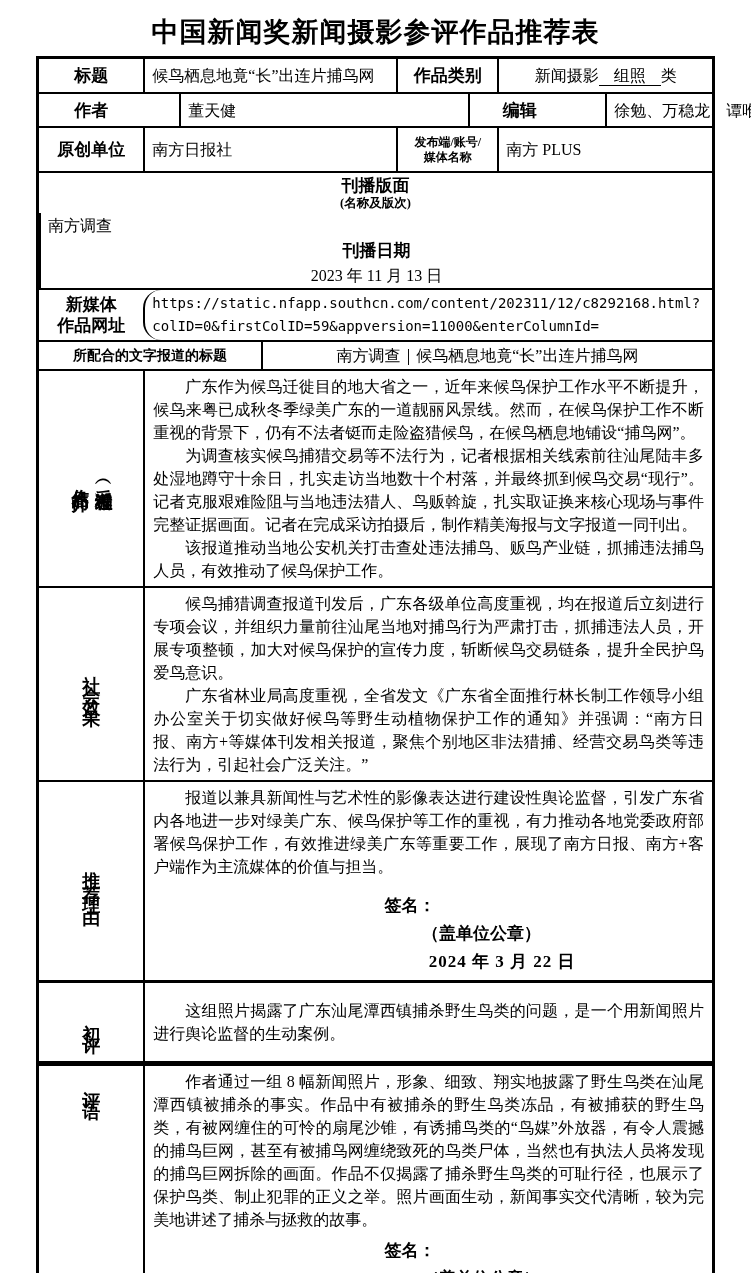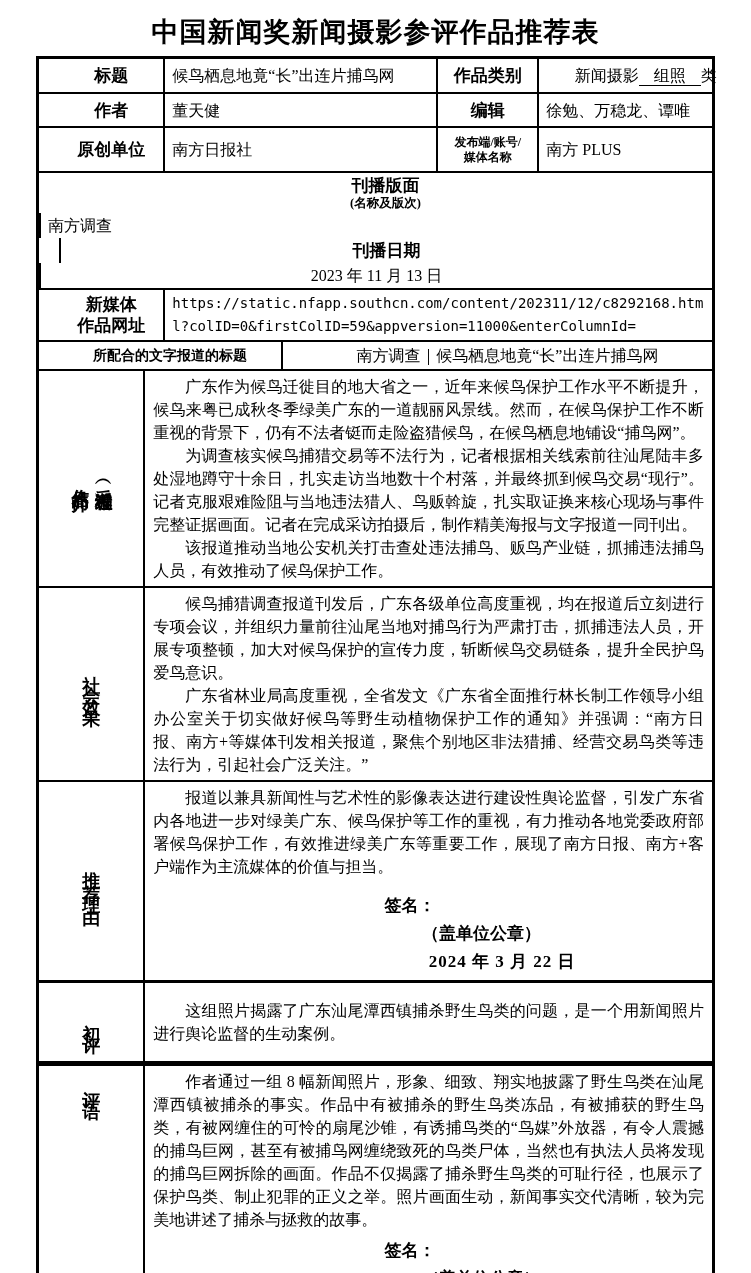--- a/index.html
+++ b/index.html
@@ -33,35 +33,34 @@
     line-height:21px;
     border-left:2px solid #000;
     min-width:0;
   }
   .cell:first-child{border-left:none;}
   .label{
     font-weight:bold;
     justify-content:center;
     font-size:17px;
     flex-direction:column;
-    margin-left:20px;
   }
   .label .sub{font-size:12.5px;font-weight:bold;line-height:15px;}
   .label .sub-sm{font-size:12px;font-weight:bold;line-height:15px;}
   .center{justify-content:center;text-align:center;}
   
   .wA{flex:0 0 15.5%;}
   .wB{flex:0 0 37.6%;}
   .wC{flex:0 0 15.0%;}
   .wD{flex:0 0 31.9%;}
   
   .wE{flex:0 0 33%;}
   .wF{flex:0 0 67%;}
   
-  .h32{min-height:32px;}
+  .h32{min-height:32px;gap:36px;}
   .h33{min-height:33px;}
   .h43{min-height:43px;}
   .h46{min-height:46px;flex-direction:column;}
   .h49{min-height:49px;}
   .h27{min-height:27px;}
   
   .vcell{
     flex:0 0 15.5%;
     box-sizing:border-box;
     border-left:none;
@@ -102,20 +101,21 @@
     line-height:28px;
   }
   .sign-block .seal{padding-left:2.2em;}
   .sign-block .sdate{padding-left:2.6em;letter-spacing:1px;}
   .mono{font-family:"DejaVu Sans Mono","Liberation Mono",monospace;}
   .url-cell{
     font-size:14px;
     line-height:23px;
     word-break:break-all;
     align-items:center;
+    border-radius:18px;
   }
   .cat-line{white-space:nowrap;}
   .cat-underline{
     display:inline-block;
     border-bottom:1.5px solid #000;
     padding:0 15px;
     line-height:19px;
   }
   .min206{min-height:206px;}
   .min188{min-height:188px;}

